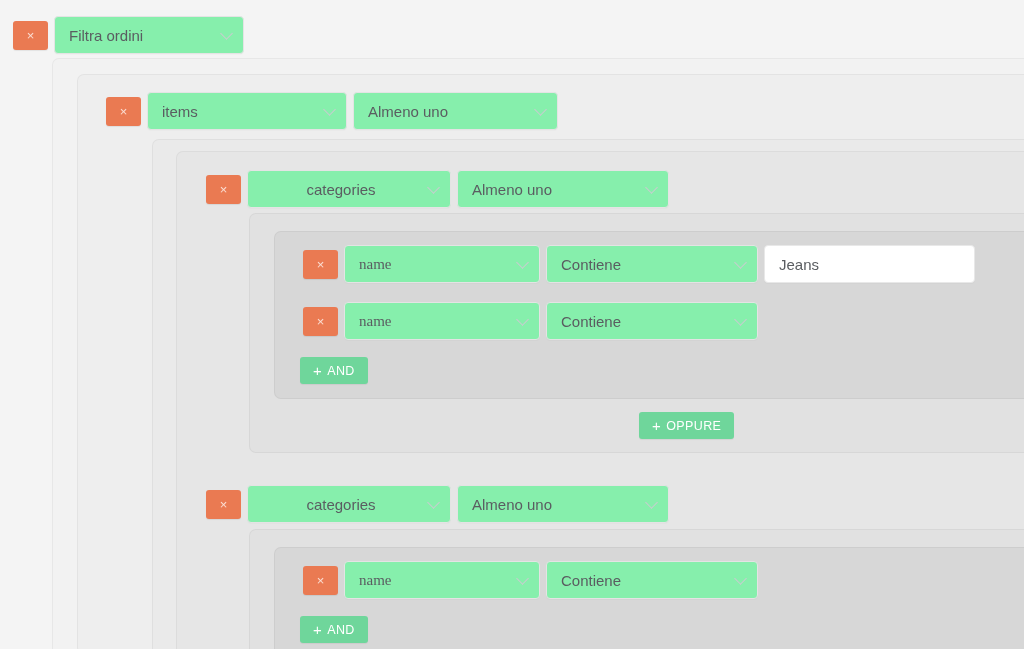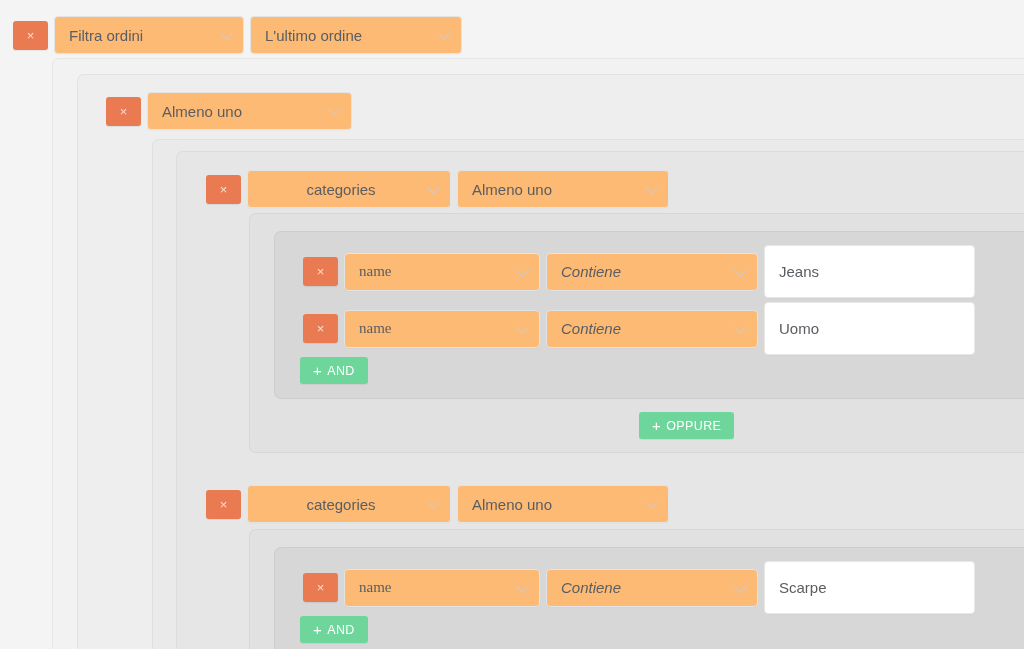--- a/index.html
+++ b/index.html
@@ -37,21 +37,21 @@
     text-align: center;
     cursor: pointer;
     flex: 0 0 auto;
     font-family: "Liberation Sans", sans-serif;
     box-shadow: 0 1px 1px rgba(0,0,0,.07);
   }
 
   .select {
     position: relative;
     height: 38px;
-    background: #fdba74;
+    background: #86efac;
     border: 1px solid #e4e4e4;
     border-radius: 4px;
     display: flex;
     align-items: center;
     padding: 0 30px 0 14px;
     color: #5a5d61;
     font-size: 15px;
     cursor: pointer;
     flex: 0 0 auto;
     box-shadow: 0 1px 1px rgba(0,0,0,.02);
@@ -65,21 +65,21 @@
     top: 50%;
     width: 9px;
     height: 9px;
     margin-top: -6px;
     border-right: 1.5px solid #c9ccd0;
     border-bottom: 1.5px solid #c9ccd0;
     transform: rotate(45deg);
   }
 
   .textfield {
-    height: 53px;
+    height: 38px;
     background: #ffffff;
     border: 1px solid #e8e8e8;
     border-radius: 4px;
     display: flex;
     align-items: center;
     padding: 0 14px;
     color: #5a5d61;
     font-size: 15px;
     flex: 0 0 auto;
     box-shadow: 0 1px 1px rgba(0,0,0,.02);
@@ -149,21 +149,21 @@
   #panel-8           { left: 274px; top: 547px; width: 800px;  height: 112px; }
   #cond2-row-a       { position: absolute; left: 303px; top: 561px; }
   #and-2             { position: absolute; left: 300px; top: 616px; }
 
   
   .w-field  { width: 200px; }
   .w-op     { width: 205px; }
   .w-field2 { width: 204px; justify-content: center; }
   .w-op2    { width: 212px; }
   .w-field3 { width: 196px; font-family: Liberation Serif, serif; }
-  .w-op3    { width: 212px; font-style: italic; }
+  .w-op3    { width: 212px; }
   .w-val    { width: 211px; }
   .w-top1   { width: 190px; }
   .w-top2   { width: 212px; }
 </style>
 </head>
 <body>
 
 <div class="panel d1" id="panel-1"></div>
 <div class="panel d2" id="panel-2"></div>
 <div class="panel d3" id="panel-3"></div>
@@ -172,28 +172,28 @@
 <div class="panel d6" id="panel-6"></div>
 <div class="panel d5" id="panel-7"></div>
 <div class="panel d6" id="panel-8"></div>
 
 <div class="row" id="root-row">
   <button class="del-btn">×</button>
   <div class="select w-top1">
     <span>Filtra ordini</span>
     <span class="chev"></span>
   </div>
-  <div class="select w-top2">
-    <span>L'ultimo ordine</span>
-    <span class="chev"></span>
-  </div>
 </div>
 
 <div class="row" id="items-row">
   <button class="del-btn">×</button>
+  <div class="select w-field">
+    <span>items</span>
+    <span class="chev"></span>
+  </div>
   <div class="select w-op">
     <span>Almeno uno</span>
     <span class="chev"></span>
   </div>
 </div>
 
 <div class="row" id="cat1-row">
   <button class="del-btn">×</button>
   <div class="select w-field2">
     <span>categories</span>
@@ -222,23 +222,20 @@
 
 <div class="row" id="cond1-row-b">
   <button class="del-btn">×</button>
   <div class="select w-field3">
     <span>name</span>
     <span class="chev"></span>
   </div>
   <div class="select w-op3">
     <span>Contiene</span>
     <span class="chev"></span>
-  </div>
-  <div class="textfield w-val">
-    <span>Uomo</span>
   </div>
 </div>
 
 <button class="add-btn" id="and-1">
   <span class="plus">+</span>
   <span>AND</span>
 </button>
 
 <button class="add-btn" id="oppure-1">
   <span class="plus">+</span>
@@ -260,21 +257,18 @@
 <div class="row" id="cond2-row-a">
   <button class="del-btn">×</button>
   <div class="select w-field3">
     <span>name</span>
     <span class="chev"></span>
   </div>
   <div class="select w-op3">
     <span>Contiene</span>
     <span class="chev"></span>
   </div>
-  <div class="textfield w-val">
-    <span>Scarpe</span>
-  </div>
 </div>
 
 <button class="add-btn" id="and-2">
   <span class="plus">+</span>
   <span>AND</span>
 </button>
 
 </body></html>

